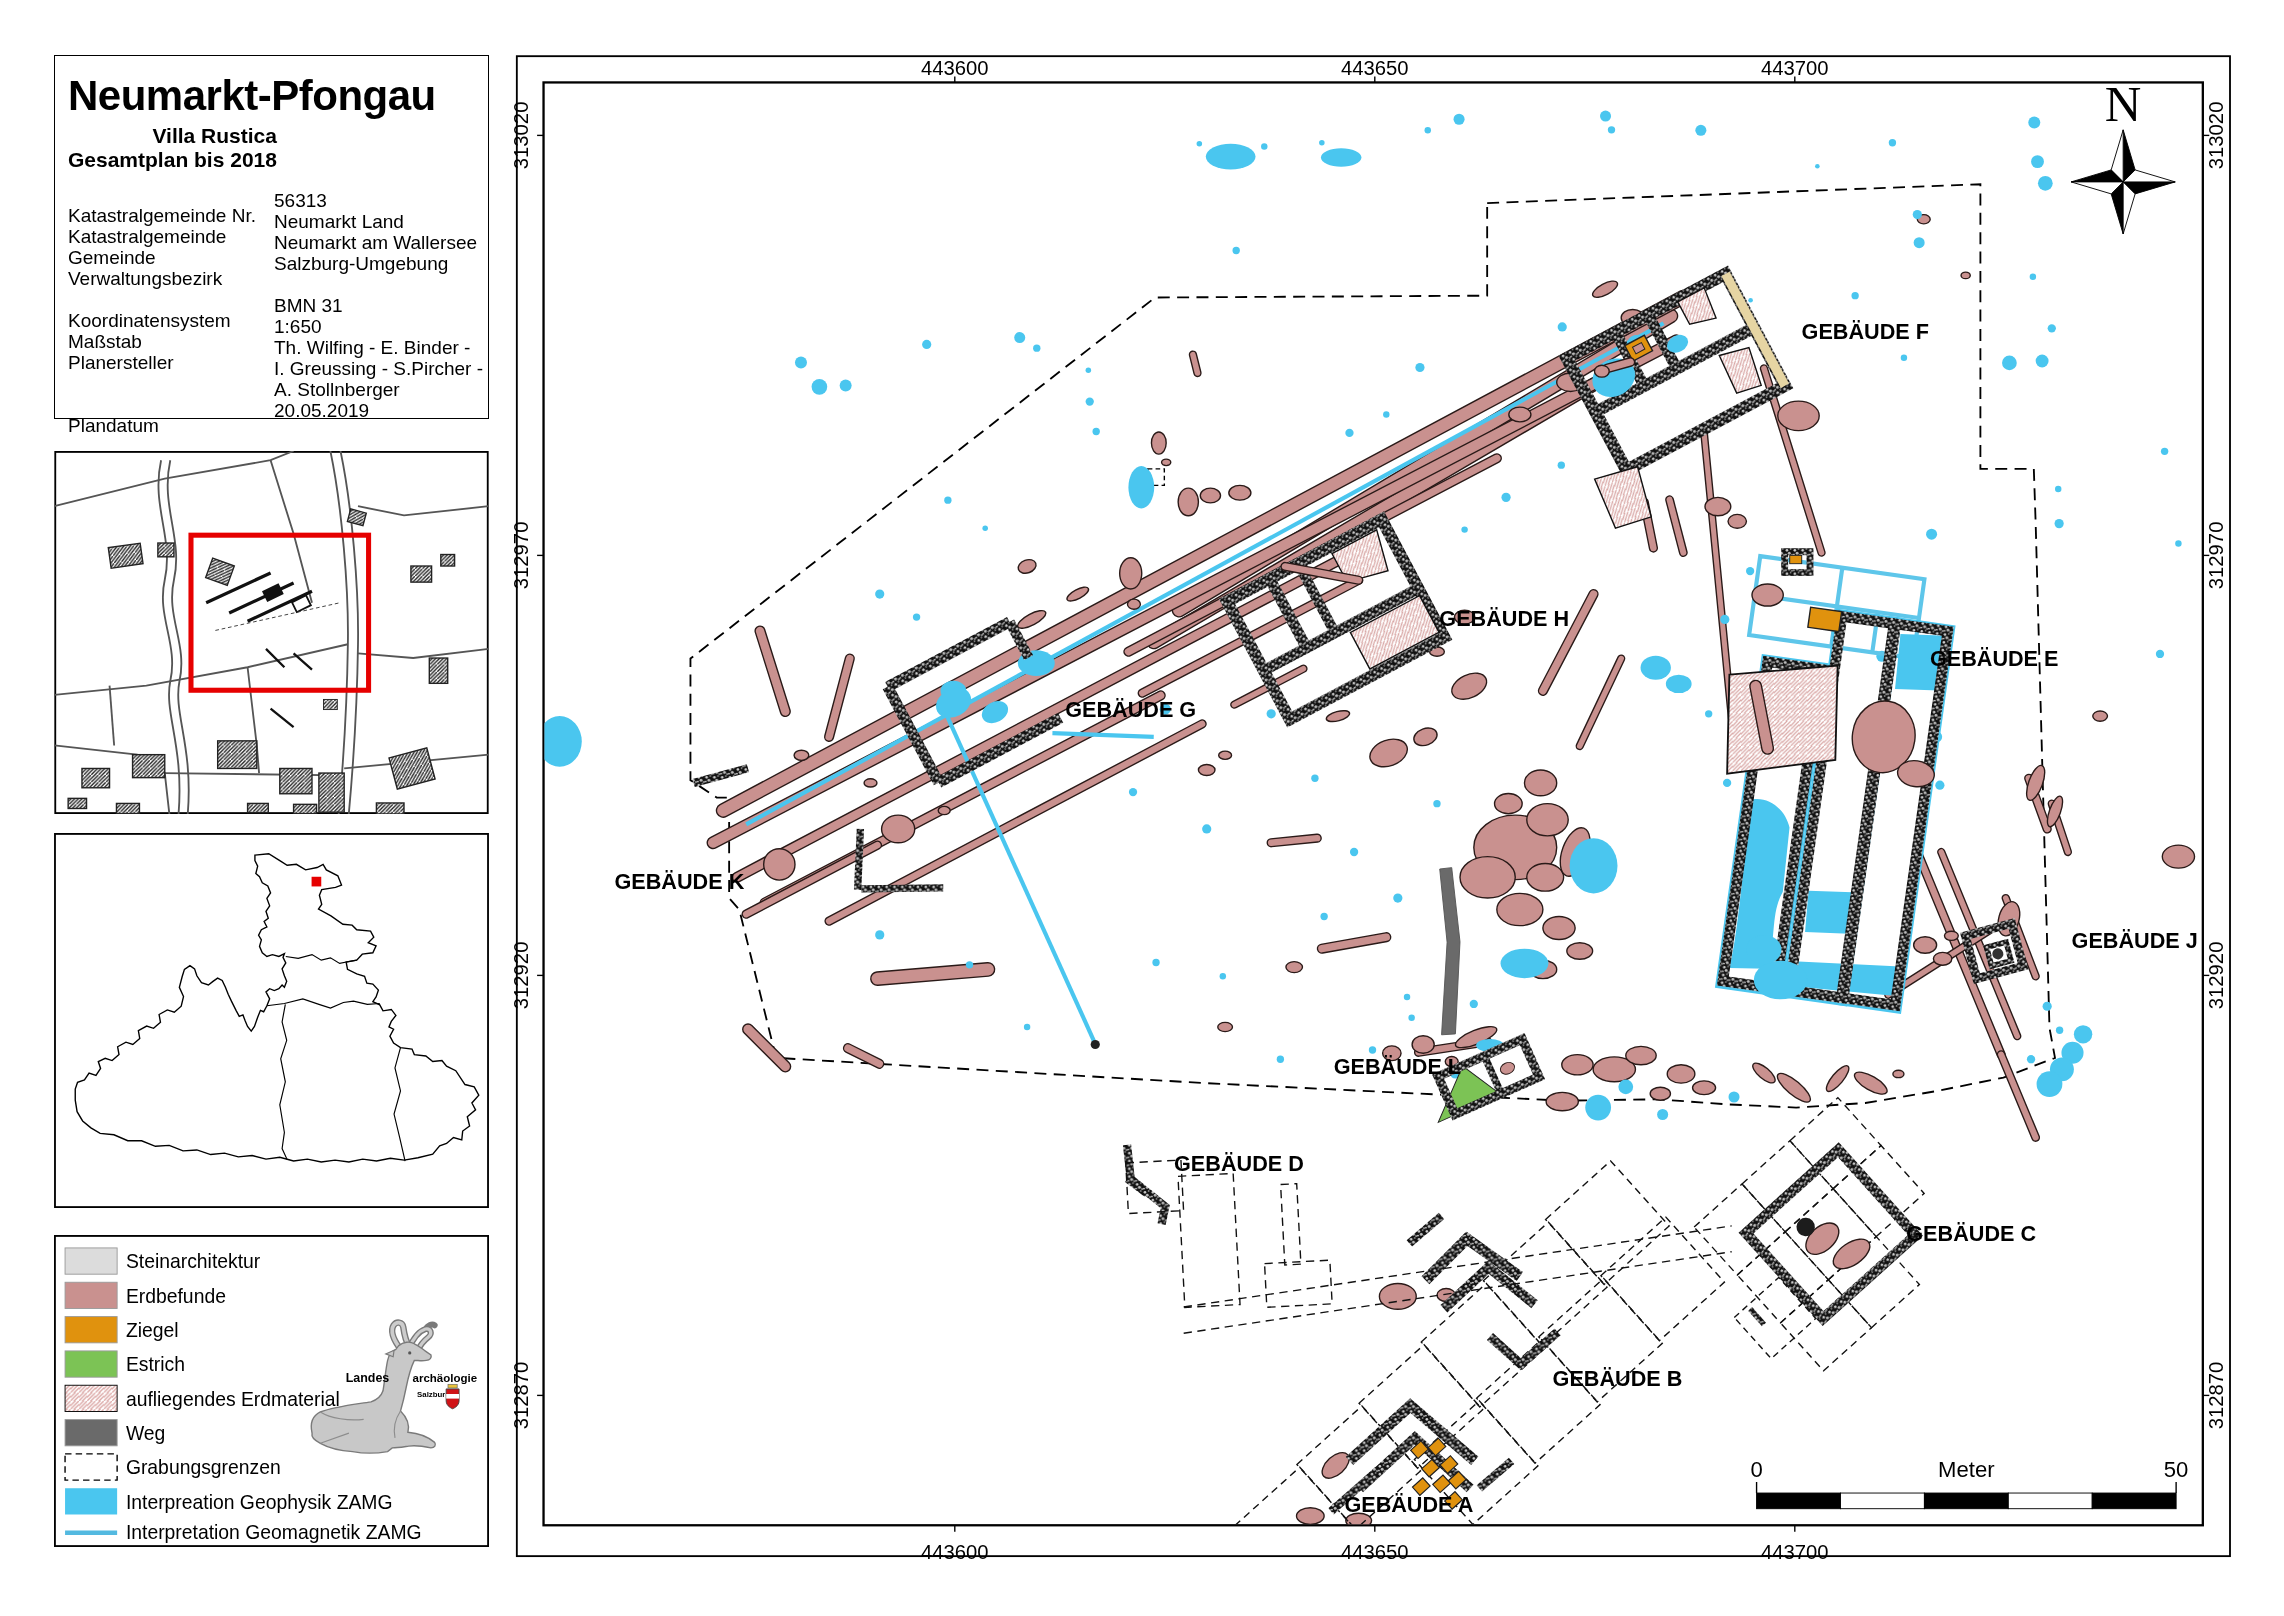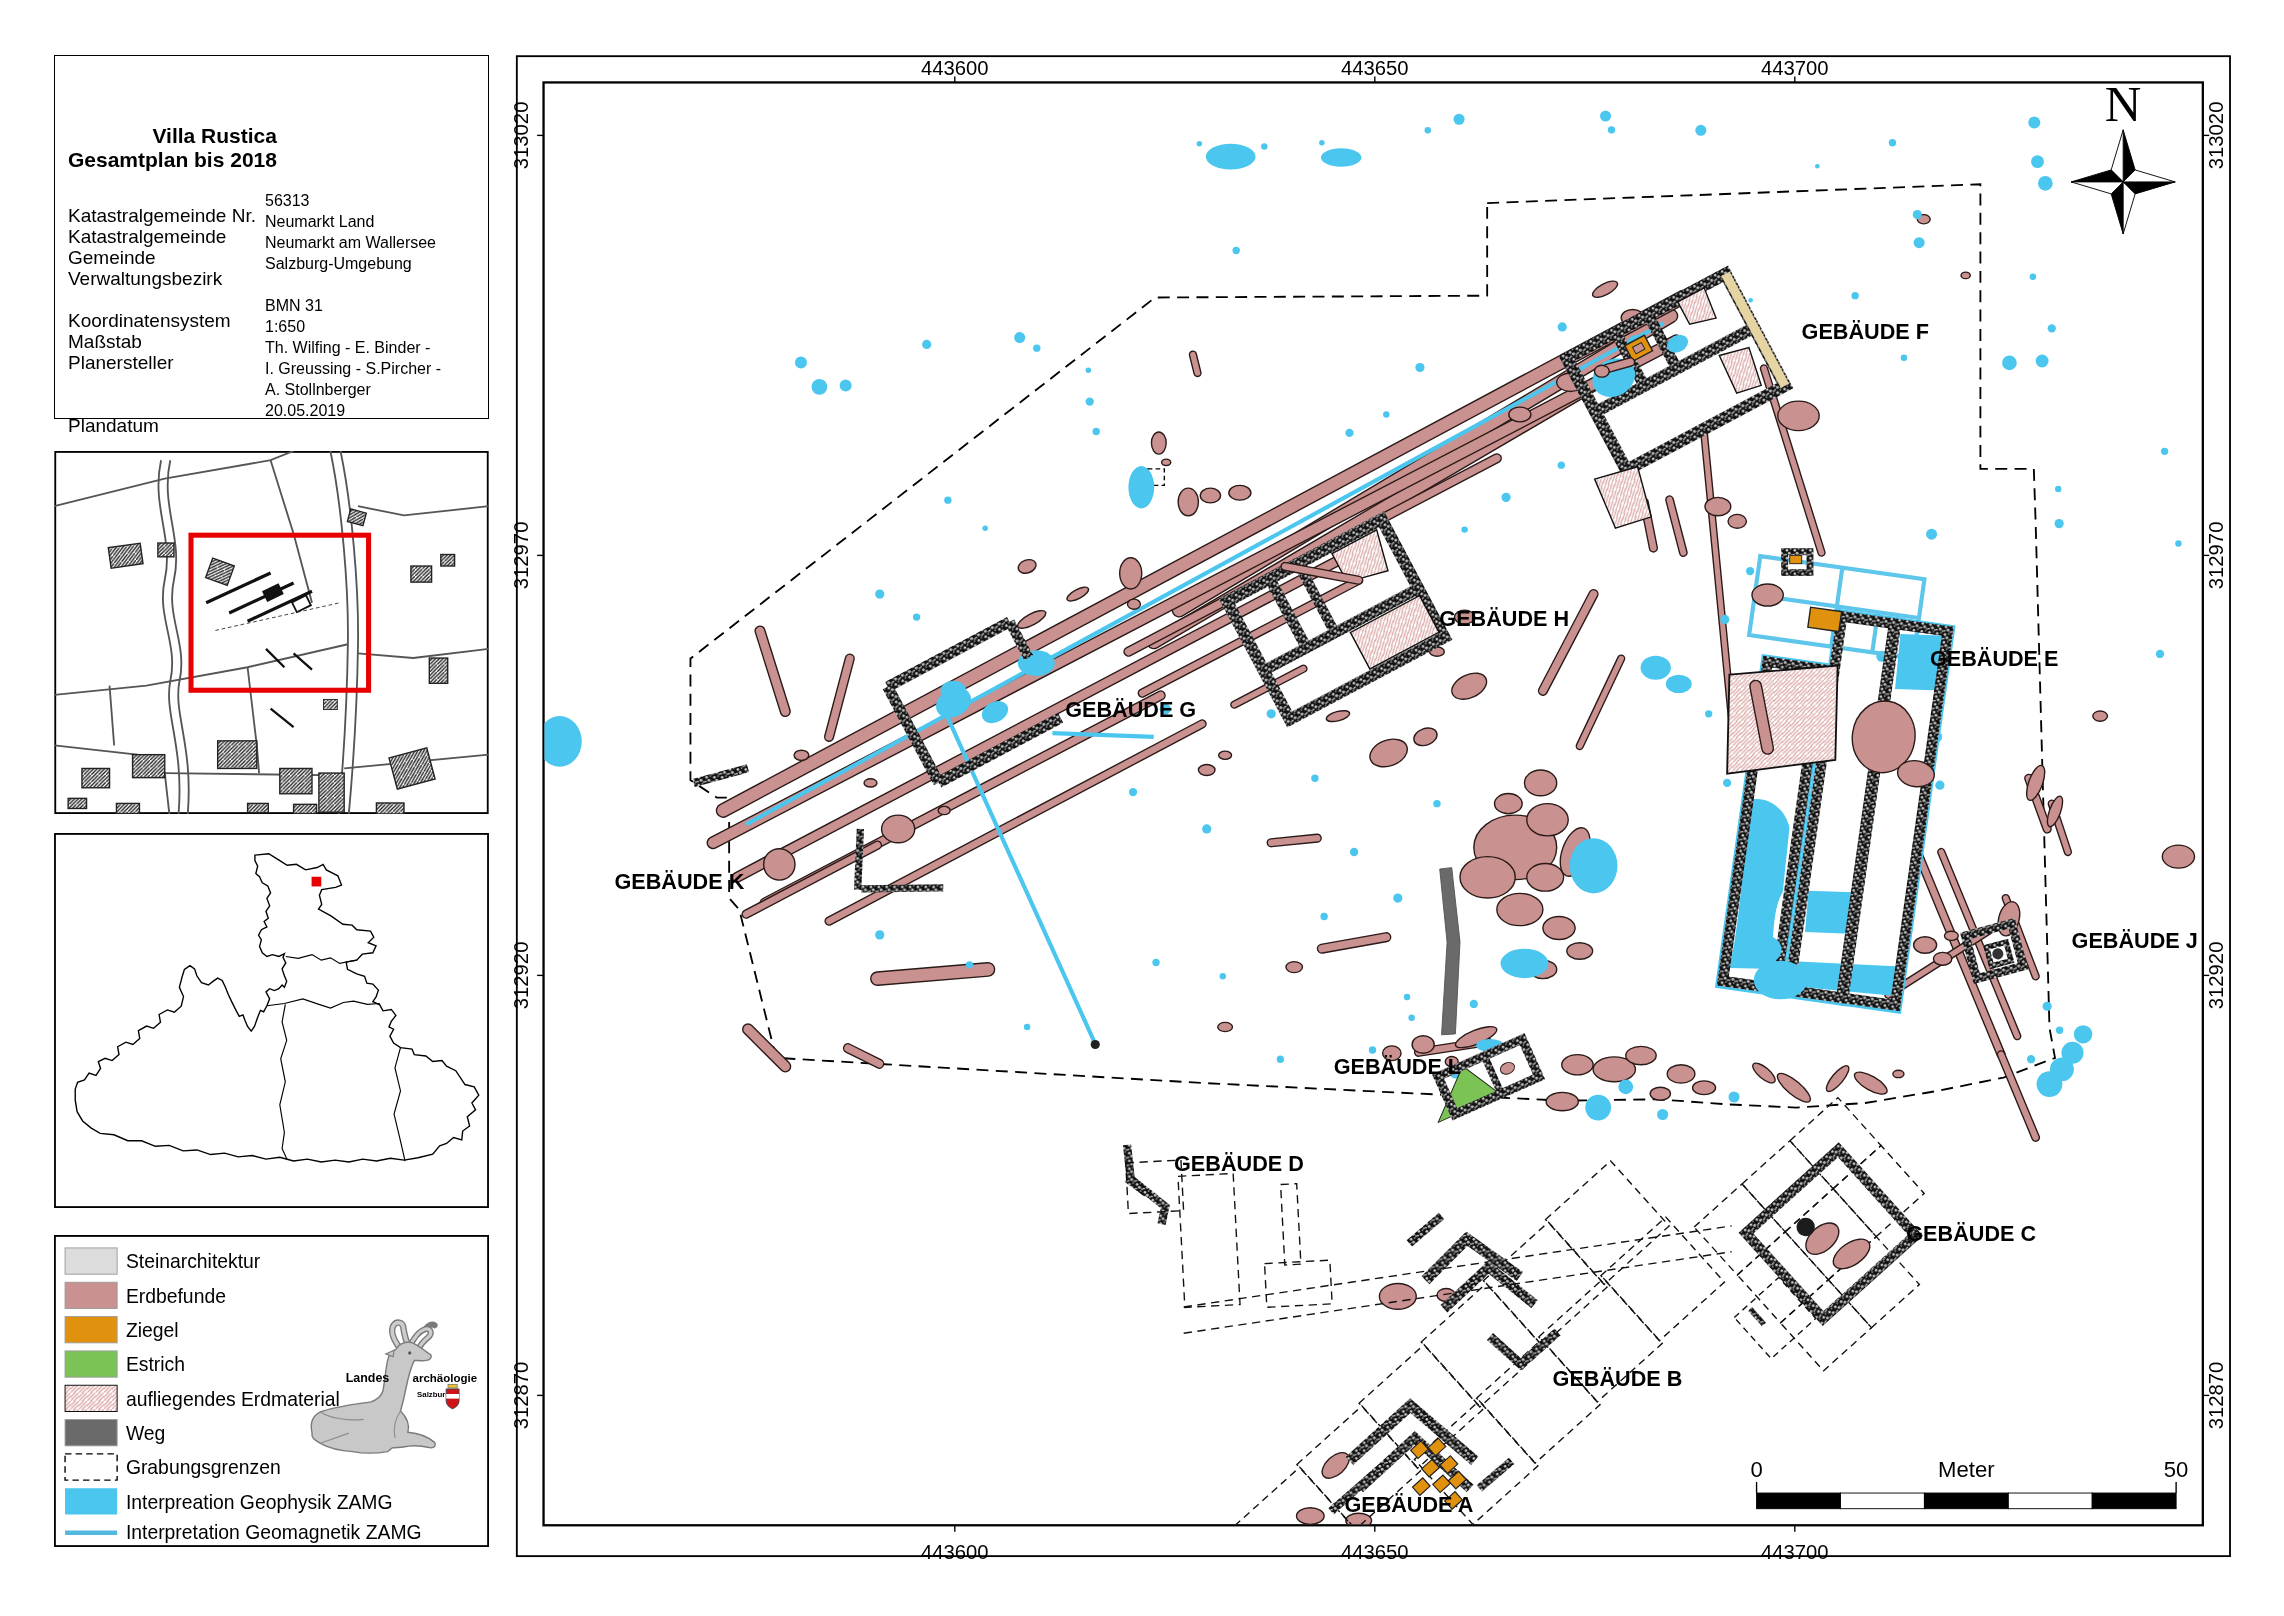--- a/index.html
+++ b/index.html
@@ -2,25 +2,26 @@
 <html style="font-size:7.4px"><head><meta charset="utf-8">
 <style>
 html,body{margin:0;padding:0;background:#fff;}
 body{width:2284px;height:1616px;position:relative;font-family:"Liberation Sans",sans-serif;}
 .abs{position:absolute;}
 .box{position:absolute;border:1.8px solid #000;background:#fff;box-sizing:border-box;}
 </style></head>
 <body>
 
 <div class="box" style="left:54px;top:55px;width:435px;height:364px;">
+<div class="abs" style="left:13px;top:15.7px;font-size:42px;font-weight:bold;letter-spacing:-0.5px;">Neumarkt-Pfongau</div>
 <div class="abs" style="left:13px;top:68px;font-size:21px;font-weight:bold;line-height:23.5px;text-align:right;">Villa Rustica<br>Gesamtplan bis 2018</div>
 <div class="abs" style="left:13px;top:134px;font-size:19px;line-height:21px;margin-top:15px;">
 Katastralgemeinde Nr.<br>Katastralgemeinde<br>Gemeinde<br>Verwaltungsbezirk<br><br>
 Koordinatensystem<br>Maßstab<br>Planersteller<br><br><br>Plandatum</div>
-<div class="abs" style="left:210px;top:134px;font-size:16px;line-height:21px;">
+<div class="abs" style="left:219px;top:134px;font-size:19px;line-height:21px;">
 56313<br>Neumarkt Land<br>Neumarkt am Wallersee<br>Salzburg-Umgebung<br><br>
 BMN 31<br>1:650<br>Th. Wilfing - E. Binder -<br>I. Greussing - S.Pircher -<br>A. Stollnberger<br>20.05.2019</div>
 </div>
 
 <svg class="abs" style="left:54px;top:451px;" width="435" height="363" viewBox="0 0 944 789">
     <rect x="2" y="2" width="940" height="785" fill="#fff" stroke="#000" stroke-width="4"></rect>
     <defs>
       <pattern id="bh" width="16" height="16" patternUnits="userSpaceOnUse">
         <rect width="16" height="16" fill="#fff"></rect>
         <path d="M-2 18 L18 -2 M-6 14 L14 -6 M2 22 L22 2" stroke="#222" stroke-width="3"></path>

